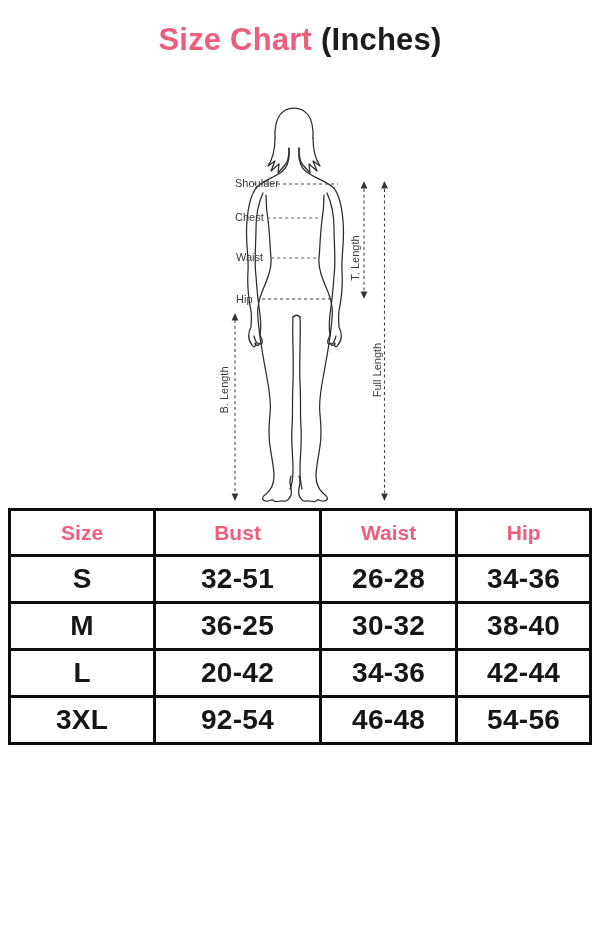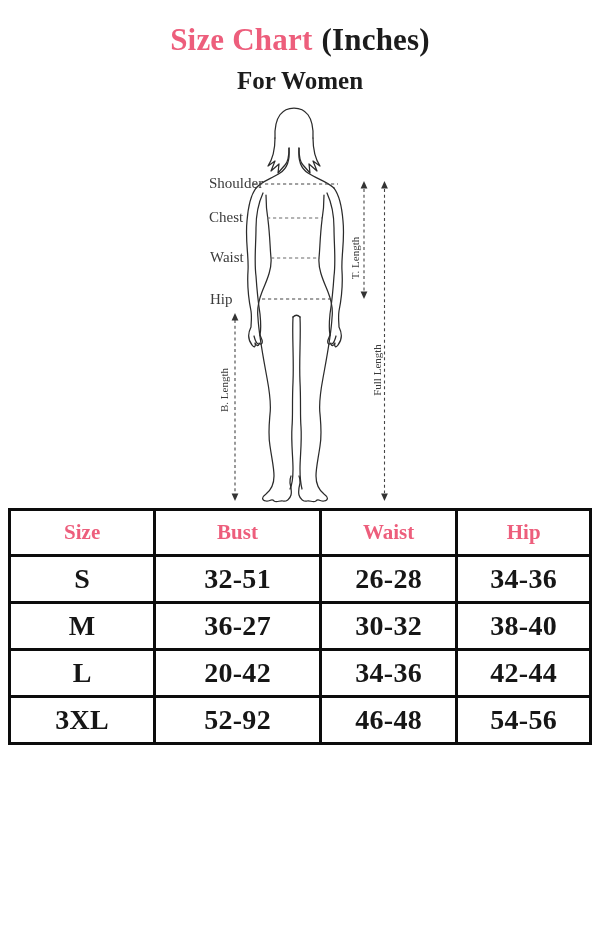--- a/index.html
+++ b/index.html
@@ -1,41 +1,42 @@
 <!DOCTYPE html>
 <html style="--accent: #ed5e7c; --ink: #1c1c1c;"><head>
 <meta charset="utf-8">
 <style>
   * { margin:0; padding:0; box-sizing:border-box; }
   html,body { background:#ffffff; }
   .page {
     position:relative; width:600px; height:937px; margin:0 auto;
     background:#ffffff; overflow:hidden;
-    font-family:Liberation Serif, serif;
+    font-family:Liberation Sans, sans-serif;
     color:var(--ink,#1c1c1c);
   }
   
   .title {
     position:absolute; top:24px; left:0; width:100%;
     text-align:center; font-size:31px; font-weight:bold; line-height:1;
     letter-spacing:0.2px; color:var(--ink,#1c1c1c);
   }
   .title .hl { color:var(--accent,#ed5e7c); }
   .title .rest { margin-left:9px; }
   .subtitle {
     position:absolute; top:68px; left:0; width:100%;
     text-align:center; font-size:25px; font-weight:bold; line-height:1;
     color:var(--ink,#1c1c1c);
   }
   
   .diagram { position:absolute; left:0; top:95px; width:600px; height:413px; }
   .diagram svg { position:absolute; left:0; top:0; }
   .mlabel {
-    position:absolute; font-size:15px; line-height:13px; color:#3b3b3b;
+    position:absolute; font-size:11px; line-height:13px; color:#3b3b3b;
     white-space:nowrap;
+    margin-left:26px;
   }
   .vlabel {
     position:absolute; font-size:11px; line-height:12px; color:#3b3b3b;
     white-space:nowrap; transform:translate(-50%,-50%) rotate(-90deg);
   }
   
   table.sizes {
     position:absolute; left:8px; top:508px; width:584px;
     border-collapse:collapse; table-layout:fixed; text-align:center;
     background:#fff;
@@ -51,21 +52,20 @@
   }
 </style>
 </head>
 <body>
 
 <div class="page">
 
   <div class="title">
     <span class="hl">Size Chart</span><span class="rest">(Inches)</span>
   </div>
-  <div class="subtitle">For Women</div>
 
   <div class="diagram">
     <svg width="600" height="413" viewBox="0 0 600 413">
       <g fill="none" stroke="#2b2b2b" stroke-width="1.25" stroke-linecap="round" stroke-linejoin="round">
 
         <path d="M 275 43 C 274 21, 283 13, 294 13 C 305 13, 314 21, 313 43"></path>
         <path d="M 313 43 C 313 52, 314 62, 320 71 L 313 66 L 317 76 L 309 69 L 310 78 L 303 70 C 300 67, 299 61, 299 53"></path>
         <path d="M 275 43 C 275 52, 274 62, 268 71 L 275 66 L 271 76 L 279 69 L 278 78 L 285 70 C 288 67, 289 61, 289 53"></path>
 
         <path d="M 289 53 C 290 64, 288 73, 280 78 C 271 84, 262 86, 256 93"></path>
@@ -138,32 +138,32 @@
     </thead>
     <tbody>
       <tr>
         <td>S</td>
         <td>32-51</td>
         <td>26-28</td>
         <td>34-36</td>
       </tr>
       <tr>
         <td>M</td>
-        <td>36-27</td>
+        <td>36-25</td>
         <td>30-32</td>
         <td>38-40</td>
       </tr>
       <tr>
         <td>L</td>
         <td>20-42</td>
         <td>34-36</td>
         <td>42-44</td>
       </tr>
       <tr>
         <td>3XL</td>
-        <td>52-92</td>
+        <td>92-54</td>
         <td>46-48</td>
         <td>54-56</td>
       </tr>
     </tbody>
   </table>
 
 </div>
 
 </body></html>

